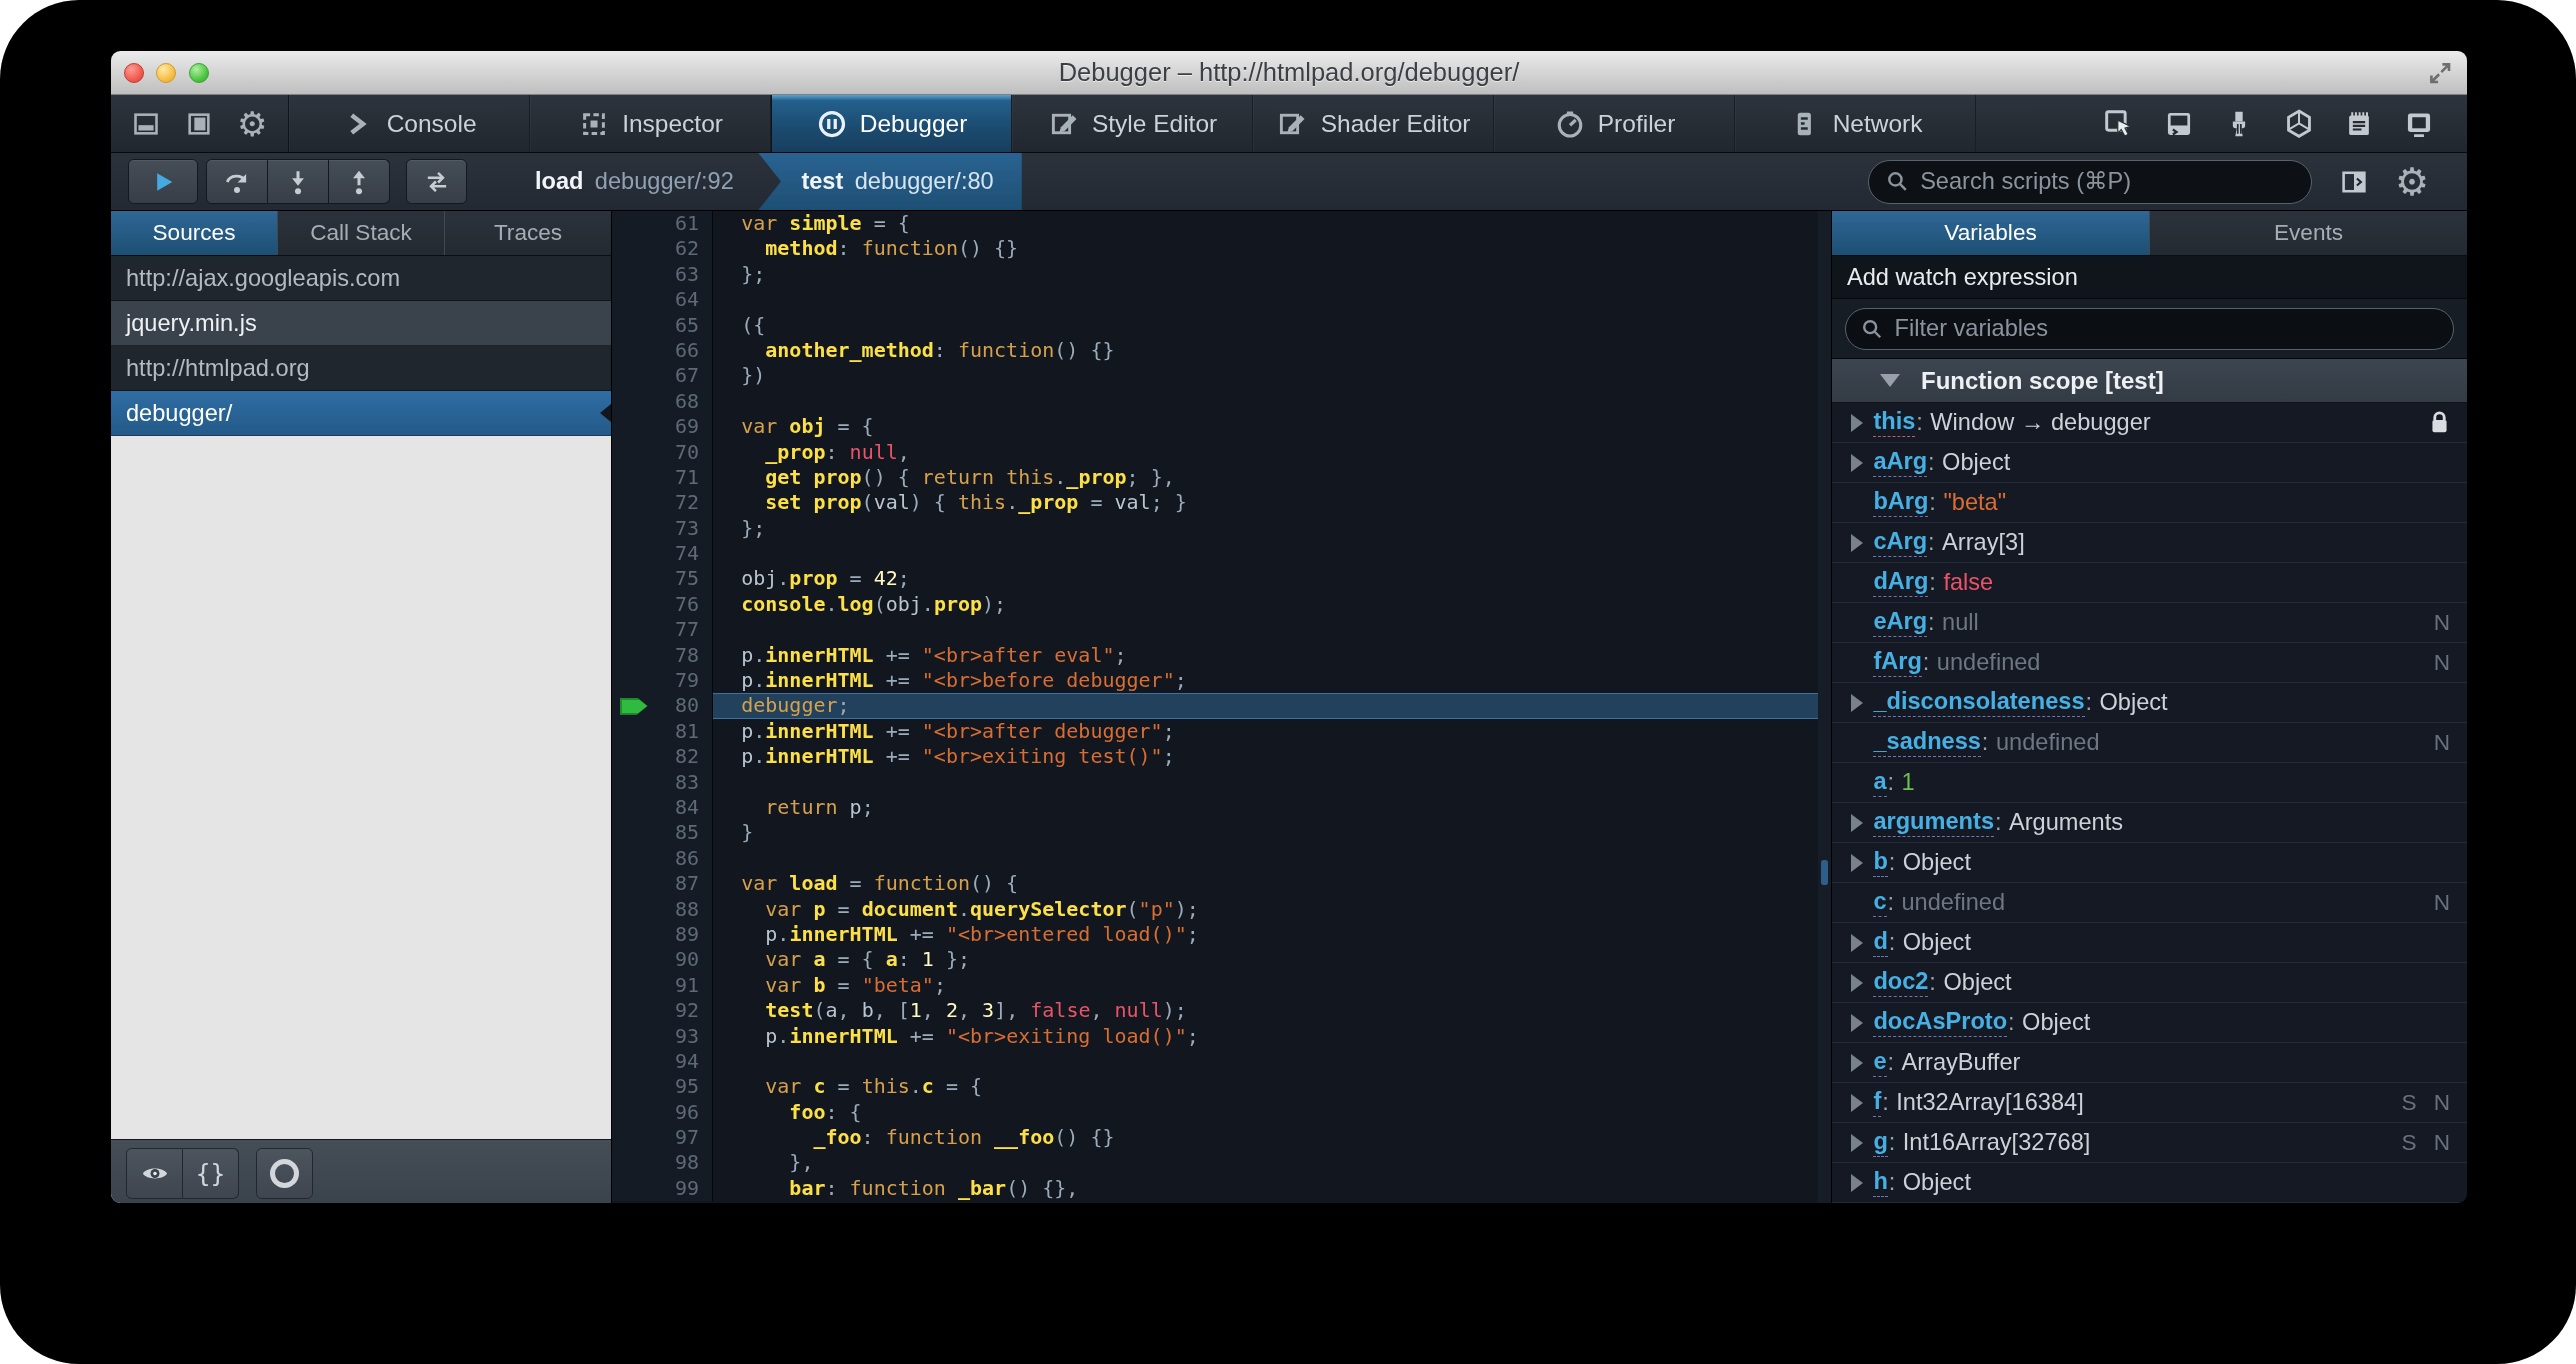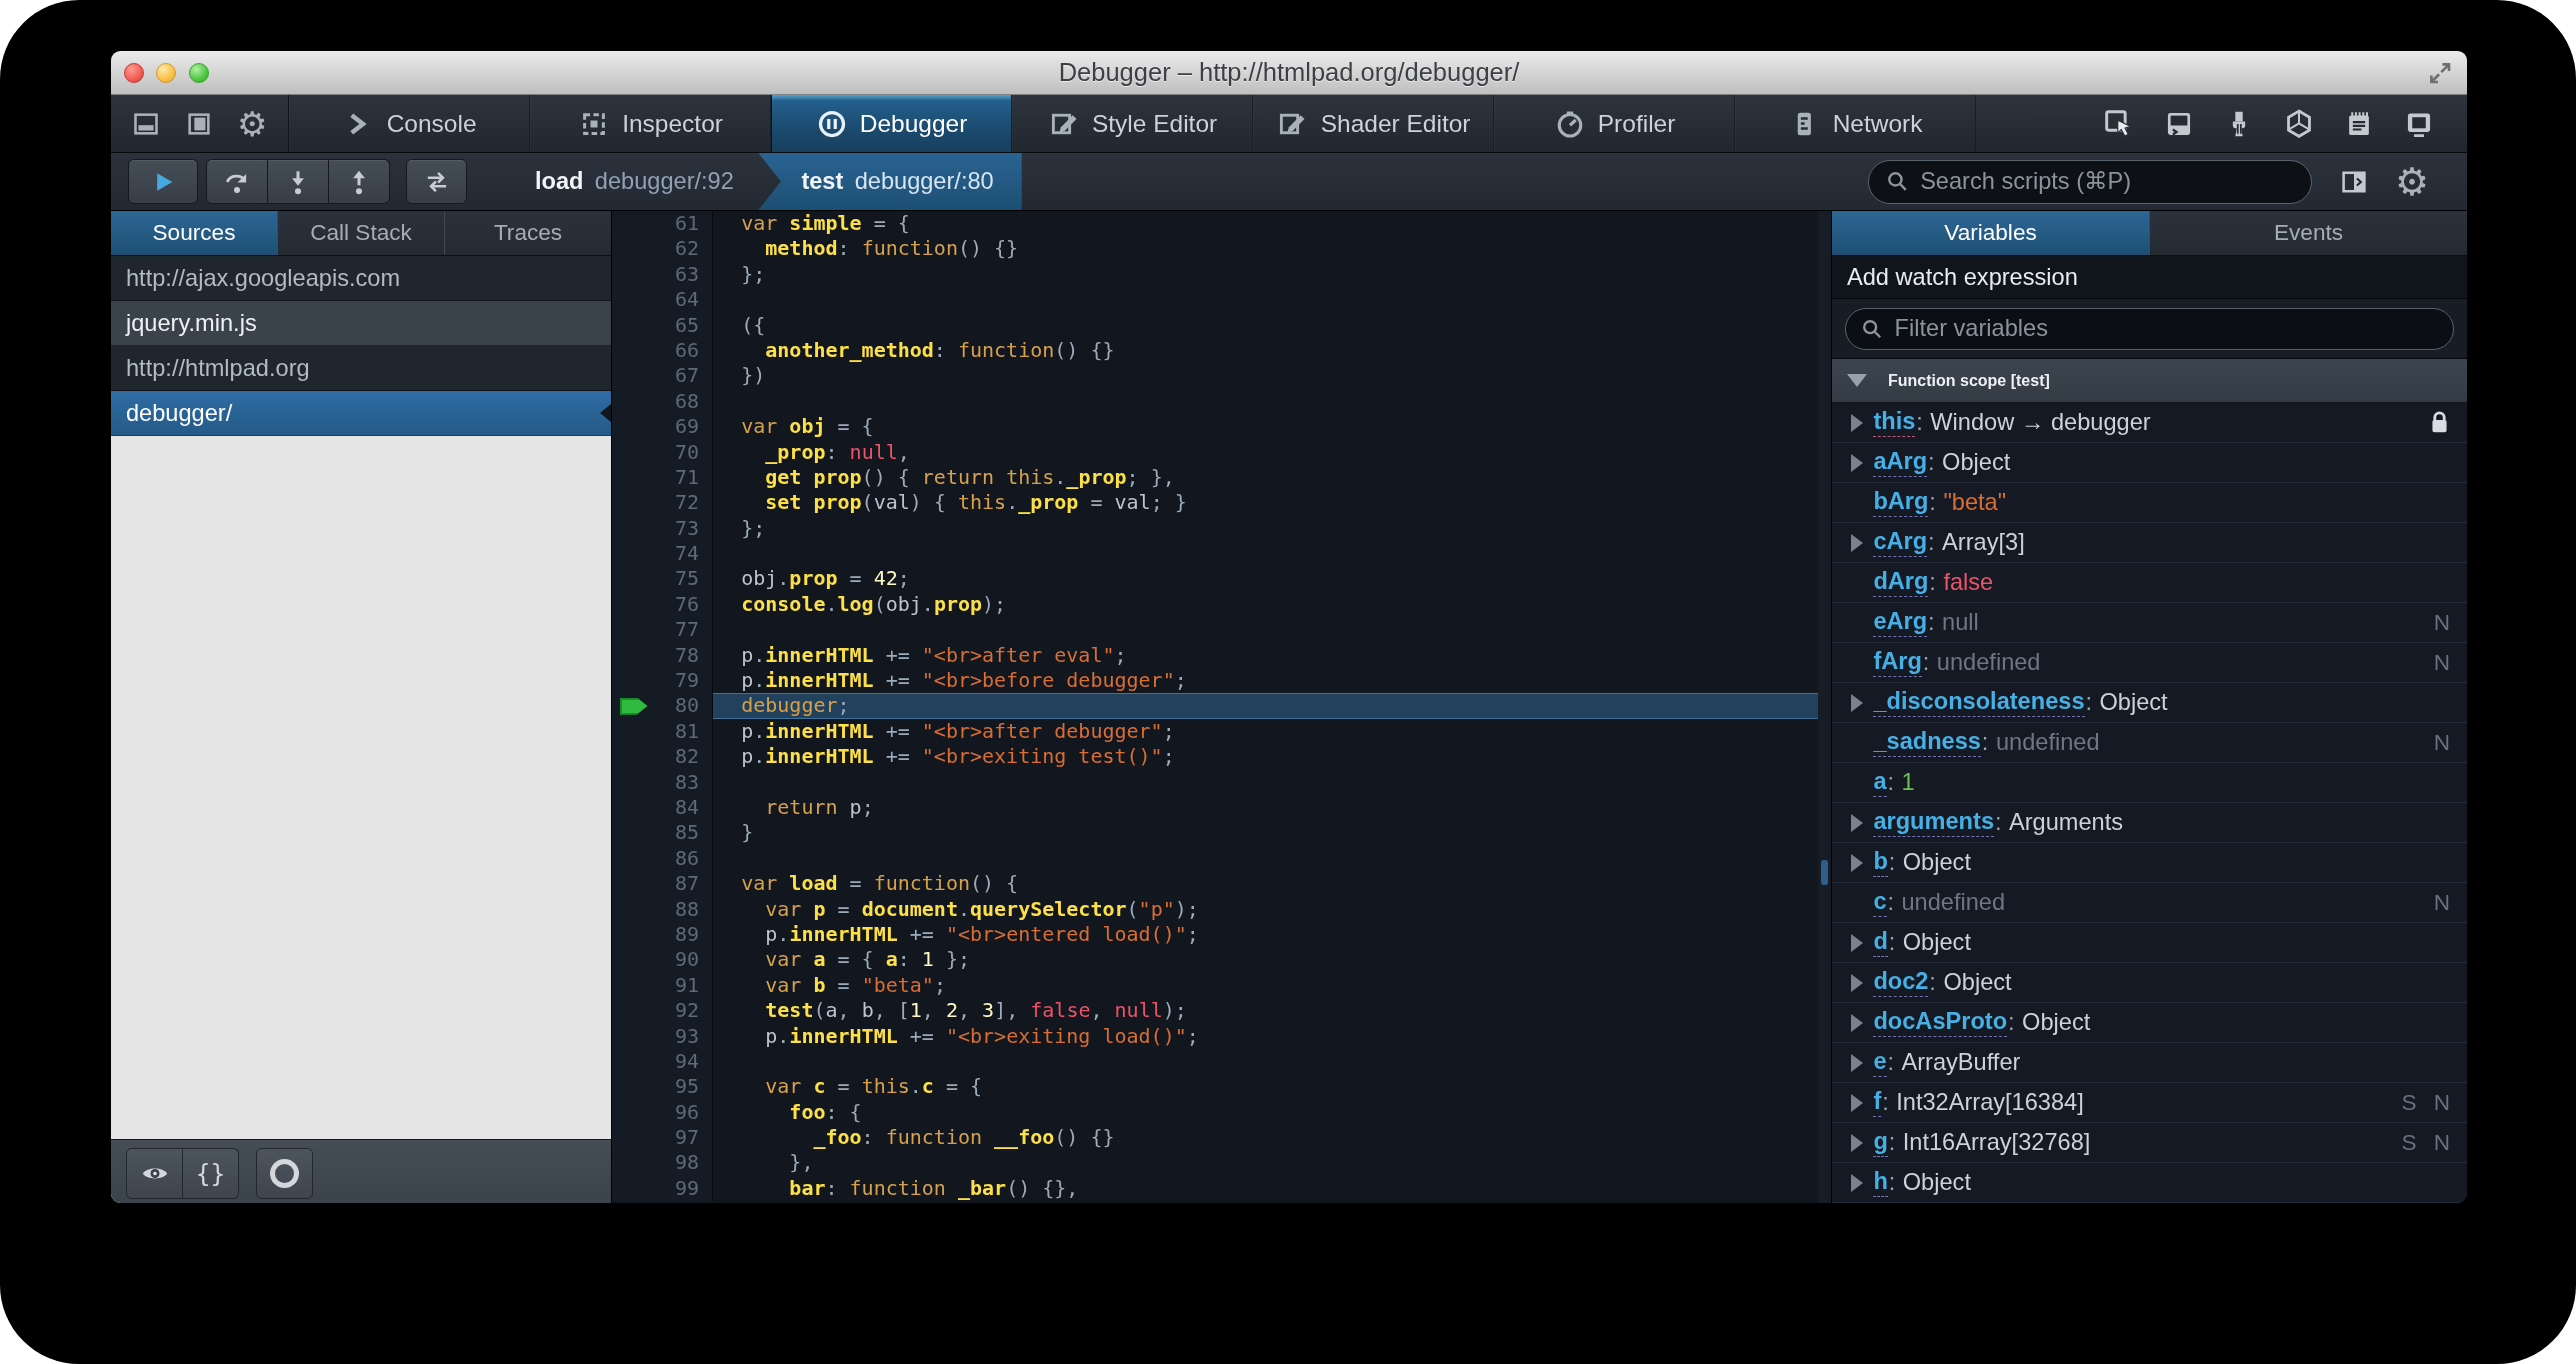--- a/index.html
+++ b/index.html
@@ -98,21 +98,21 @@
 
   
   .vars{width:635px;background:#12161d;border-left:1.9px solid #000;display:flex;flex-direction:column;flex:0 0 auto;}
   .watch-row{height:42px;display:flex;align-items:center;padding-left:15px;color:#e8ecef;font-size:23.6px;background:#10151c;border-bottom:0.9px solid #05070a;flex:0 0 auto;}
   .filter-row{height:59px;display:flex;align-items:center;padding:0 13.2px;background:#171d25;border-bottom:0.9px solid #05070a;flex:0 0 auto;}
   .filter-pill{flex:1;height:40px;border-radius:21px;background:#0b0f14;border:1.9px solid #59616a;display:flex;align-items:center;padding:0 15px;gap:9.4px;}
   .filter-pill svg{width:22px;height:22px;color:#8b939c;flex:0 0 auto;}
   .filter-pill input{flex:1;background:transparent;border:0;outline:0;color:#c7ced5;font-size:23.6px;font-family:inherit;}
   .filter-pill input::placeholder{color:#8b939c;}
   .scope-header{height:43px;background:linear-gradient(#3d4650,#333b45);border-bottom:0.9px solid #11151a;display:flex;align-items:center;
-                color:#eef1f4;font-size:16px;font-weight:bold;flex:0 0 auto;}
+                color:#eef1f4;font-size:24px;font-weight:bold;flex:0 0 auto;padding-left:33px;}
   .scope-header .tri{width:0;height:0;border-left:10.4px solid transparent;border-right:10.4px solid transparent;border-top:13.2px solid #99a0a9;margin:0 21px 0 15px;}
   .var-list{flex:1;overflow:hidden;}
   .var-row{height:39px;display:flex;align-items:center;border-bottom:0.9px solid #232b39;background:#141924;font-size:23.6px;padding-right:17px;}
   .var-row .exp{width:32px;margin-left:9.4px;display:flex;justify-content:center;flex:0 0 auto;}
   .var-row .exp .tri-r{width:0;height:0;border-top:9.4px solid transparent;border-bottom:9.4px solid transparent;border-left:12.3px solid #79828c;}
   .var-row .vname{color:#46afe3;font-weight:bold;border-bottom:1.9px dashed rgba(140,148,221,.75);padding-bottom:0.9px;}
   .var-row .vname.pink{border-bottom-color:rgba(224,112,138,.8);}
   .var-row .colon{color:#9aa4ae;margin:0 7.5px 0 0.9px;}
   .vv-plain{color:#ccd2d8;} .vv-str{color:#d96e33;} .vv-atom{color:#eb5368;} .vv-num{color:#70bf53;} .vv-dim{color:#6d7681;}
   .var-row .spacer{flex:1;}

